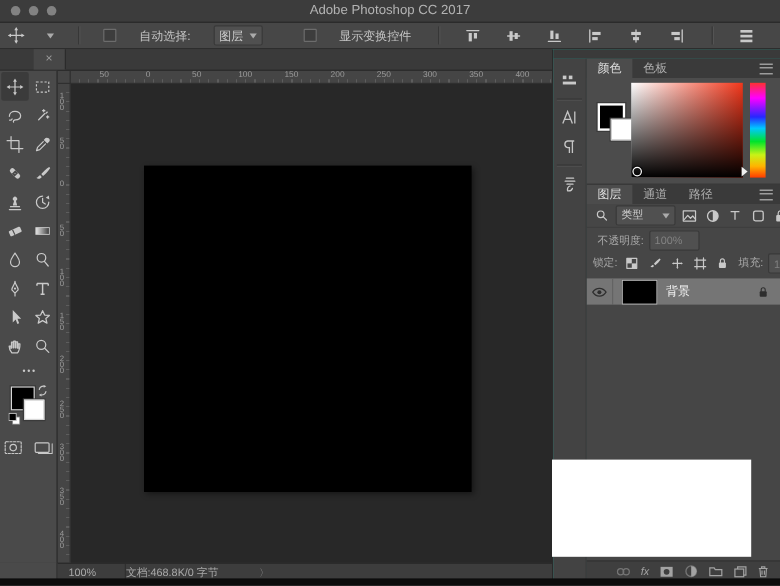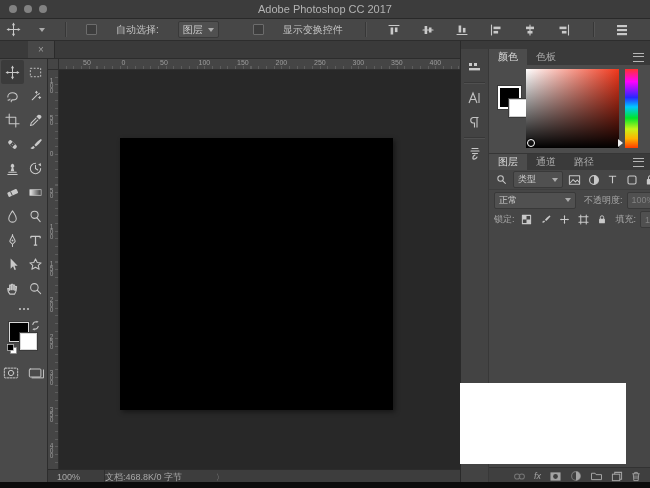--- a/index.html
+++ b/index.html
@@ -581,24 +581,20 @@
           <span class="lico">
               <svg width="11" height="12" viewBox="0 0 12 13">
                 <rect class="f" x="2" y="5.5" width="8" height="6" rx="1"></rect>
                 <path class="s" d="M3.8 5.5V4a2.2 2.2 0 0 1 4.4 0v1.5"></path>
               </svg>
             </span>
 
         </div>
 
         <div class="lrow blend-row">
-          <span class="sel" style="width:72px;justify-content:space-between">
-            <span>正常</span>
-            <span class="caret"></span>
-          </span>
           <span class="llabel" style="margin-left:4px">不透明度:</span>
           <span class="sel dim" style="width:32px;justify-content:space-between">
             <span>100%</span>
 
           </span>
         </div>
 
         <div class="lrow lock-row">
           <span class="llabel">锁定:</span>
           <span class="lico">
@@ -630,20 +626,36 @@
                 <path class="s" d="M4 5.5V4a2 2 0 0 1 4 0v1.5"></path>
               </svg>
             </span>
           <span class="llabel" style="margin-left:2px">填充:</span>
           <span class="sel dim" style="width:32px;justify-content:space-between">
             <span>100%</span>
 
           </span>
         </div>
 
+        <div class="layer-row">
+          <span class="eyecell">
+              <svg width="13" height="9" viewBox="0 0 14 9">
+                <path class="sk" d="M1 4.5C2.6 2 4.7 1 7 1s4.4 1 6 3.5C11.4 7 9.3 8 7 8S2.6 7 1 4.5Z"></path>
+                <circle cx="7" cy="4.5" r="1.8" fill="#2e2e2e"></circle>
+              </svg>
+            </span>
+          <span class="lthumb"></span>
+          <span class="lname">背景</span>
+          <span class="lpad">
+              <svg width="10" height="11" viewBox="0 0 12 13">
+                <rect x="2.5" y="5.5" width="7" height="5.5" rx="1" fill="#2e2e2e"></rect>
+                <path class="sk" d="M4 5.5V4a2 2 0 0 1 4 0v1.5"></path>
+              </svg>
+            </span>
+        </div>
 
         <div class="layers-empty"></div>
 
         <div class="lbar">
           <span>
               <svg width="13" height="9" viewBox="0 0 14 9">
                 <circle class="sd" cx="4.5" cy="4.5" r="2.8"></circle>
                 <circle class="sd" cx="9.5" cy="4.5" r="2.8"></circle>
               </svg>
             </span>

